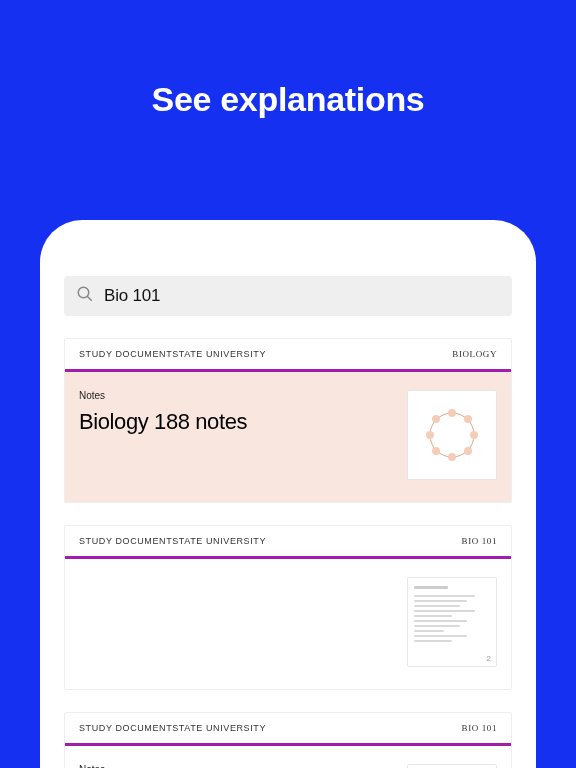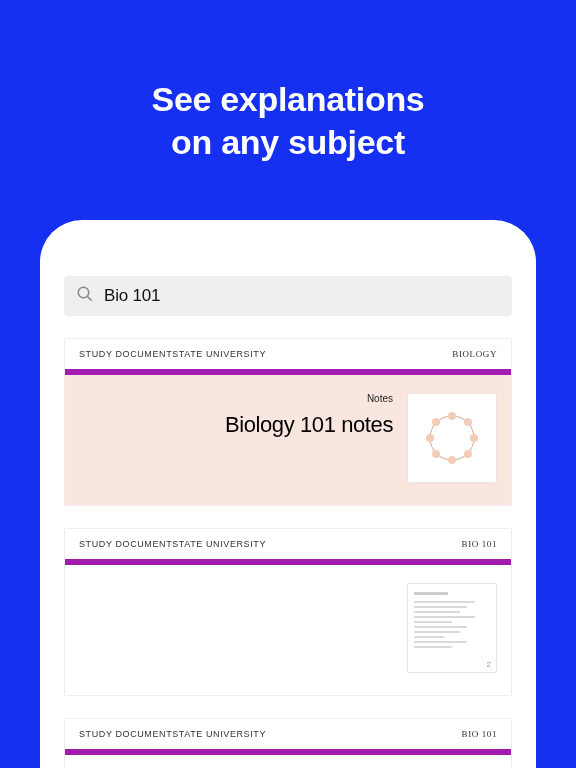--- a/index.html
+++ b/index.html
@@ -52,31 +52,30 @@
       border: 1px solid #eee;
       border-radius: 2px;
     }
     .card-header {
       display: flex;
       align-items: center;
       font-size: 9px;
       letter-spacing: 0.6px;
       color: #333;
       padding: 10px 14px;
-      border-bottom: 6px solid #a21caf;
+      border-bottom: 3px solid #a21caf;
       text-transform: uppercase;
     }
     .card-header .left { flex: 0 0 auto; }
     .card-header .center { flex: 1; text-align: left; }
     .card-header .right { flex: 0 0 auto; text-align: center; font-family: Liberation Serif, serif; }
     .card-body {
       display: flex;
       padding: 18px 14px 22px 14px;
       gap: 14px;
-      text-align: right;
     }
     .card-body.pink { background: #f9e7df; }
     .card-text { flex: 1; min-width: 0; }
     .doc-type {
       font-size: 10px;
       color: #222;
       margin-bottom: 8px;
     }
     .doc-title {
       font-size: 22px;
@@ -123,21 +122,20 @@
     .ring {
       width: 64px; height: 64px; position: relative;
     }
     .ring svg { width: 100%; height: 100%; }
   </style>
 </head>
 <body>
 
 <div class="headline">
   <span>See explanations</span><br>
-  <span>on any subject</span>
 </div>
 
 <div class="device">
 
   <div class="search">
     <span>
       <svg width="18" height="18" viewBox="0 0 24 24" fill="none" stroke="#888" stroke-width="2">
         <circle cx="10" cy="10" r="7"></circle>
         <line x1="15" y1="15" x2="21" y2="21"></line>
       </svg>
@@ -147,21 +145,21 @@
 
   <div class="card">
     <div class="card-header">
       <span class="left">STUDY DOCUMENT</span>
       <span class="center">STATE UNIVERSITY</span>
       <span class="right">BIOLOGY</span>
     </div>
     <div class="card-body pink">
       <div class="card-text">
         <div class="doc-type">Notes</div>
-        <div class="doc-title">Biology 101 notes</div>
+        <div class="doc-title">Biology 188 notes</div>
       </div>
       <div class="thumb">
         <div class="ring">
           <svg viewBox="0 0 64 64">
             <circle cx="32" cy="32" r="22" fill="none" stroke="#d8a58a" stroke-width="1"></circle>
             <circle cx="32" cy="10" r="4" fill="#f3cdb8"></circle>
             <circle cx="48" cy="16" r="4" fill="#f3cdb8"></circle>
             <circle cx="54" cy="32" r="4" fill="#f3cdb8"></circle>
             <circle cx="48" cy="48" r="4" fill="#f3cdb8"></circle>
             <circle cx="32" cy="54" r="4" fill="#f3cdb8"></circle>

